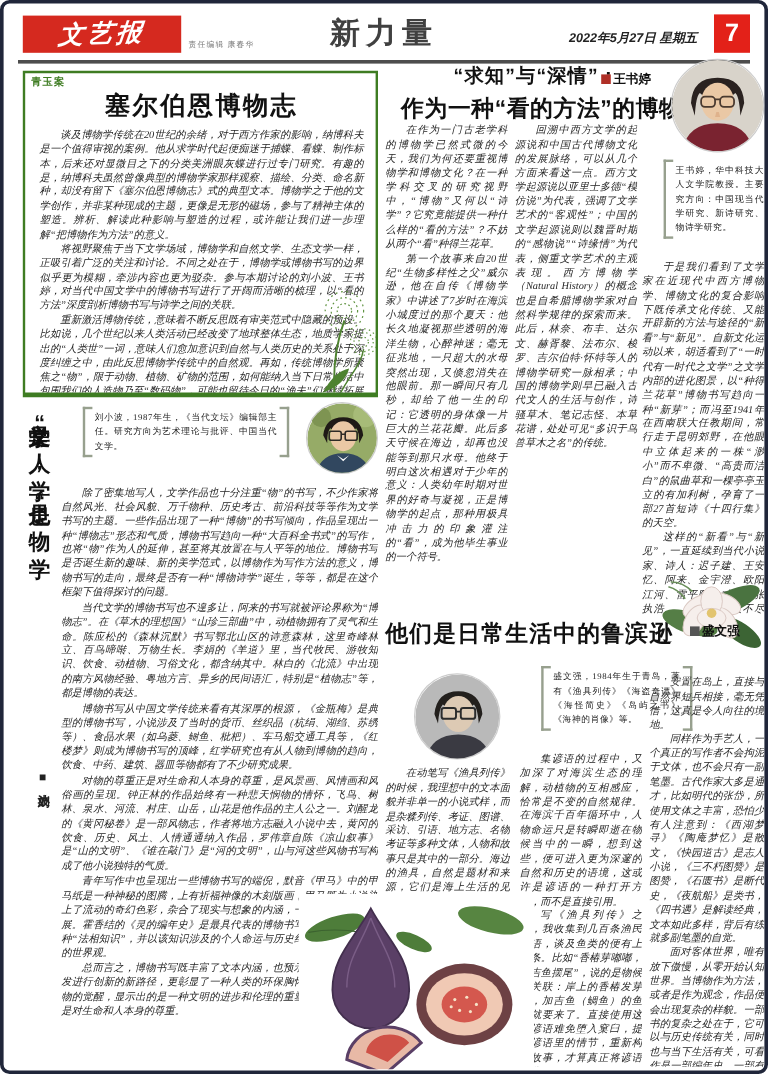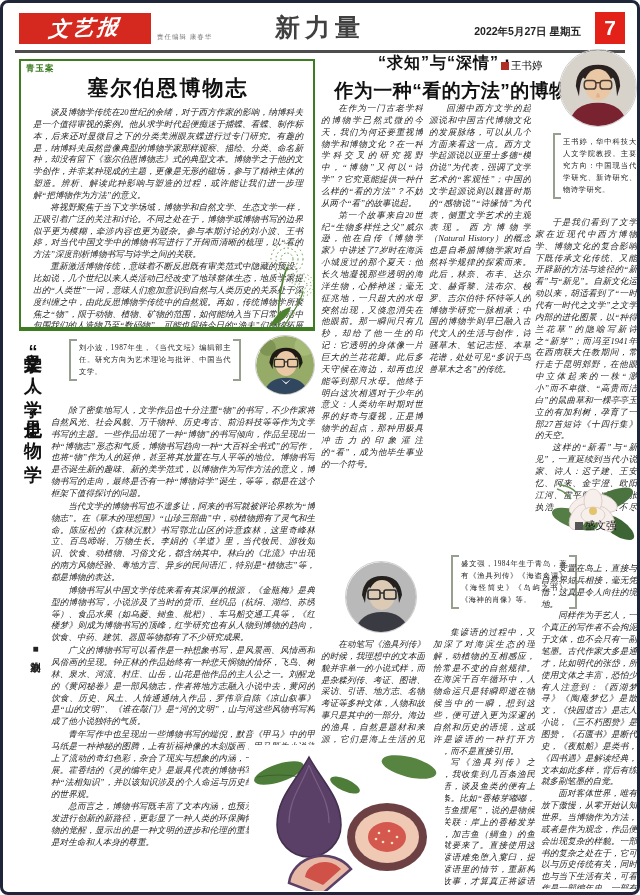--- a/index.html
+++ b/index.html
@@ -14,21 +14,21 @@
   .masthead {
     position:absolute; left:4px; top:2px; width:132px; height:31px;
     background:#d5291f; color:#fff; text-align:center; line-height:30px;
     font-size:21px; font-weight:bold; font-style:italic; letter-spacing:3px;
   }
   .masthead span{ display:inline-block; transform:skewX(-8deg) rotate(-2deg); }
   .editor-note { position:absolute; left:142px; top:22px; font-size:6.5px; color:#777; letter-spacing:1px; }
   .section-title { position:absolute; left:0; right:0; top:0; text-align:center;
     font-family:"Liberation Sans",sans-serif; font-weight:bold; font-size:25px; letter-spacing:5px; color:#404040; }
   .hdr-date { position:absolute; right:44px; top:14px; font-size:10.5px; font-weight:bold; color:#222;
-    font-family:"Liberation Sans",sans-serif; }
+    font-family:"Liberation Sans",sans-serif;font-style:italic; }
   .page-num { position:absolute; right:0; top:1px; width:30px; height:32px; background:#e32119;
     color:#fff; font-family:"Liberation Sans",sans-serif; font-weight:bold; font-size:21px;
     text-align:center; line-height:32px; }
   .hdr-rule { position:absolute; left:12px; right:12px; top:47px; height:3px; background:#4d4d4d; }
 
   
   .body-p { font-size:8.6px; line-height:1.38; text-align:justify; text-indent:2em; margin:0; color:#262626;font-style:italic; }
   .colbox { position:absolute; overflow:hidden; }
 
   
@@ -38,21 +38,21 @@
         font-family:Liberation Mono, monospace; letter-spacing:1px; }
   .a1-title { text-align:center; font-family:"Liberation Sans",sans-serif; font-weight:bold;
         font-size:21px; margin:10px 0 5px; color:#111; letter-spacing:2px; }
   .dandelion { position:absolute; right:-4px; bottom:-8px; }
 
   
   .a2-headline { position:absolute; left:318px; top:50px; width:252px; text-align:center;
         font-family:"Liberation Sans",sans-serif; font-weight:bold; color:#111; }
   .a2-h1 { font-size:16px; letter-spacing:1px; }
   .a2-h2 { font-size:19px; margin-top:4px; width:300px; letter-spacing:0.5px; }
-  .byline { font-family:"Liberation Sans",sans-serif; font-weight:normal; font-size:10.5px; color:#111; }
+  .byline { font-family:"Liberation Sans",sans-serif; font-weight:bold; font-size:10.5px; color:#111; }
   .byline .sq { display:inline-block; width:8px; height:8px; vertical-align:middle; margin-right:2px; }
   .byline-wang { position:absolute; left:498px; top:56px; }
   .avatar { border-radius:50%; overflow:hidden; position:absolute; border:1px solid #ccc; }
   .photo-wang { left:556px; top:46px; width:78px; height:78px; }
   .bio { position:relative; padding:3px 10px; font-size:7.3px; line-height:1.65; color:#222;
         text-align:justify; letter-spacing:0.5px;margin-left:18px; }
   .bio::before,.bio::after { content:""; position:absolute; top:0; bottom:0; width:6px;
         border:2px solid #97a08e; }
   .bio::before { left:0; border-right:none; }
   .bio::after { right:0; border-left:none; }
@@ -142,28 +142,28 @@
         <rect x="23" y="29" width="11" height="8" rx="3"></rect>
         <rect x="38" y="29" width="11" height="8" rx="3"></rect>
         <path d="M34 31 h4"></path>
       </g>
       <path d="M35 41 h2 l1 4 h-4z" fill="#dfb28c"></path>
       <path d="M8 72 q4-22 28-22 q24 0 28 22z" fill="#7a2330"></path>
     </svg>
   </div>
   <div class="bio a2-bio">王书婷，华中科技大学人文学院教授。主要研究方向：中国现当代文学研究、新诗研究、博物诗学研究。</div>
   <div class="colbox a2c1">
-    <p class="body-p">在作为一门古老学科的博物学已然式微的今天，我们为何还要重视博物学和博物文化？在一种学科交叉的研究视野中，“博物”又何以“诗学”？它究竟能提供一种什么样的“看的方法”？不妨从两个“看”的故事说起。</p>
+    <p class="body-p">在作为一门古老学科的博物学已然式微的今天，我们为何还要重视博物学和博物文化？在一种学科交叉的研究视野中，“博物”又何以“诗学”？它究竟能提供一种什么样的“看的方法”？不妨从两个“看”种得兰花草。</p>
     <p class="body-p">第一个故事来自20世纪“生物多样性之父”威尔逊，他在自传《博物学家》中讲述了7岁时在海滨小城度过的那个夏天：他长久地凝视那些透明的海洋生物，心醉神迷；毫无征兆地，一只超大的水母突然出现，又倏忽消失在他眼前。那一瞬间只有几秒，却给了他一生的印记：它透明的身体像一片巨大的兰花花瓣。此后多天守候在海边，却再也没能等到那只水母。他终于明白这次相遇对于少年的意义：人类幼年时期对世界的好奇与凝视，正是博物学的起点，那种用极具冲击力的印象灌注的“看”，成为他毕生事业的一个符号。</p>
   </div>
   <div class="colbox a2c2">
     <p class="body-p">回溯中西方文学的起源说和中国古代博物文化的发展脉络，可以从几个方面来看这一点。西方文学起源说以亚里士多德“模仿说”为代表，强调了文学艺术的“客观性”；中国的文学起源说则以魏晋时期的“感物说”“诗缘情”为代表，侧重文学艺术的主观表现。西方博物学（Natural History）的概念也是自希腊博物学家对自然科学规律的探索而来。此后，林奈、布丰、达尔文、赫胥黎、法布尔、梭罗、吉尔伯特·怀特等人的博物学研究一脉相承；中国的博物学则早已融入古代文人的生活与创作，诗骚草木、笔记志怪、本草花谱，处处可见“多识于鸟兽草木之名”的传统。</p>
   </div>
   <div class="colbox a2c3">
-    <p class="body-p">于是我们看到了文学家在近现代中西方博物学、博物文化的复合影响下既传承文化传统、又能开辟新的方法与途径的“新看”与“新见”。自新文化运动以来，胡适看到了“一时代有一时代之文学”之文学内部的进化图景，以“种得兰花草”的隐喻写新诗之“新芽”；而冯至1941年在西南联大任教期间，常行走于昆明郊野，在他眼中立体起来的一株“渺小”而不卑微、“高贵而洁白”的鼠曲草和一棵亭亭玉立的有加利树，孕育了一部27首短诗《十四行集》的天空。</p>
+    <p class="body-p">于是我们看到了文学家在近现代中西方博物学、博物文化的复合影响下既传承文化传统、又能开辟新的方法与途径的“新看”与“新见”。自新文化运动以来，胡适看到了“一时代有一时代之文学”之文学内部的进化图景，以“种得兰花草”博物书写趋向一种“新芽”；而冯至1941年在西南联大任教期间，常行走于昆明郊野，在他眼中立体起来的一株“渺小”而不卑微、“高贵而洁白”的鼠曲草和一棵亭亭玉立的有加利树，孕育了一部27首短诗《十四行集》的天空。</p>
     <p class="body-p">这样的“新看”与“新见”，一直延续到当代小说家、诗人：迟子建、王安忆、阿来、金宇澄、欧阳江河、雷平阳、臧棣、张执浩……可以说是数不尽数，而科幻文学和生态文学又在21世纪用更真更深的“看的方法”拓宽这种“求知”与“深情”。</p>
 
   </div>
 
   <div class="a3-vtitle">文学是“人”学，也是“物”学</div>
   <div class="a3-vbyline">■<span>刘小波</span></div>
   <div class="bio a3-biorow">刘小波，1987年生，《当代文坛》编辑部主任。研究方向为艺术理论与批评、中国当代文学。</div>
   <div class="avatar photo-liu">
     <svg width="60" height="60" viewBox="0 0 72 72">
       <circle cx="36" cy="36" r="36" fill="#96ab67"></circle>
@@ -177,25 +177,26 @@
         <path d="M34 31 h4"></path>
       </g>
       <path d="M8 72 q5-22 28-22 q23 0 28 22z" fill="#31475f"></path>
       <path d="M30 52 l6 6 l6-6 l-6 4z" fill="#fff"></path>
     </svg>
   </div>
   <div class="colbox a3-body">
     <p class="body-p">除了密集地写人，文学作品也十分注重“物”的书写，不少作家将自然风光、社会风貌、万千物种、历史考古、前沿科技等等作为文学书写的主题。一些作品出现了一种“博物”的书写倾向，作品呈现出一种“博物志”形态和气质，博物书写趋向一种“大百科全书式”的写作，也将“物”作为人的延伸，甚至将其放置在与人平等的地位。博物书写是否诞生新的趣味、新的美学范式，以博物作为写作方法的意义，博物书写的走向，最终是否有一种“博物诗学”诞生，等等，都是在这个框架下值得探讨的问题。</p>
     <p class="body-p">当代文学的博物书写也不遑多让，阿来的书写就被评论界称为“博物志”。在《草木的理想国》“山珍三部曲”中，动植物拥有了灵气和生命。陈应松的《森林沉默》书写鄂北山区的诗意森林，这里奇峰林立、百鸟啼啭、万物生长。李娟的《羊道》里，当代牧民、游牧知识、饮食、动植物、习俗文化，都含纳其中。林白的《北流》中出现的南方风物经验、粤地方言、异乡的民间语汇，特别是“植物志”等，都是博物的表达。</p>
     <p class="body-p">博物书写从中国文学传统来看有其深厚的根源，《金瓶梅》是典型的博物书写，小说涉及了当时的货币、丝织品（杭绢、湖绉、苏绣等）、食品水果（如乌菱、鲥鱼、枇杷）、车马船交通工具等，《红楼梦》则成为博物书写的顶峰，红学研究也有从人物到博物的趋向，饮食、中药、建筑、器皿等物都有了不少研究成果。</p>
-    <p class="body-p">广义的博物书写可以看作是一种想象书写，是风景画、风情画和风俗画的呈现。钟正林的作品始终有一种悲天悯物的情怀，飞鸟、树林、泉水、河流、村庄、山岳，山花是他作品的主人公之一。刘醒龙的《黄冈秘卷》是一部风物志，作者将地方志融入小说中去，黄冈的饮食、历史、风土、人情通通纳入作品，罗伟章自陈《凉山叙事》是“山的文明”、《谁在敲门》是“河的文明”，山与河这些风物书写构成了他小说独特的气质。</p>
+    <p class="body-p">对物的尊重正是对生命和人本身的尊重，是风景画、风情画和风俗画的呈现。钟正林的作品始终有一种悲天悯物的情怀，飞鸟、树林、泉水、河流、村庄、山岳，山花是他作品的主人公之一。刘醒龙的《黄冈秘卷》是一部风物志，作者将地方志融入小说中去，黄冈的饮食、历史、风土、人情通通纳入作品，罗伟章自陈《凉山叙事》是“山的文明”、《谁在敲门》是“河的文明”，山与河这些风物书写构成了他小说独特的气质。</p>
     <p class="body-p">青年写作中也呈现出一些博物书写的端倪，默音《甲马》中的甲马纸是一种神秘的图腾，上有祈福神像的木刻版画，甲马既为小说染上了流动的奇幻色彩，杂合了现实与想象的内涵，一步步推动故事发展。霍香结的《灵的编年史》是最具代表的博物书写，作品虚构了一种“法相知识”，并以该知识涉及的个人命运与历史纠葛，展示出复杂的世界观。</p>
     <p class="body-p">总而言之，博物书写既丰富了文本内涵，也预示着一种从内容出发进行创新的新路径，更彰显了一种人类的环保胸怀。从人的觉醒到物的觉醒，显示出的是一种文明的进步和伦理的重塑，对物的尊重正是对生命和人本身的尊重。</p>
   </div>
 
+  <div class="a4-title">他们是日常生活中的鲁滨逊</div>
   <svg class="magnolia" width="92" height="72" viewBox="0 0 92 72">
     <g>
       <ellipse cx="62" cy="26" rx="26" ry="9" fill="#4a7340" transform="rotate(-24 62 26)"></ellipse>
       <ellipse cx="28" cy="44" rx="24" ry="9" fill="#557e46" transform="rotate(18 28 44)"></ellipse>
       <ellipse cx="70" cy="52" rx="20" ry="8" fill="#3c6434" transform="rotate(34 70 52)"></ellipse>
       <path d="M10 14 q8 2 14 10 M12 10 q10 0 18 8" stroke="#6a8f5a" fill="none" stroke-width="1.4"></path>
     </g>
     <g fill="#f6efec" stroke="#d9c8c2" stroke-width="0.8">
       <ellipse cx="36" cy="30" rx="15" ry="8" transform="rotate(-28 36 30)"></ellipse>
       <ellipse cx="56" cy="28" rx="15" ry="8" transform="rotate(22 56 28)"></ellipse>

